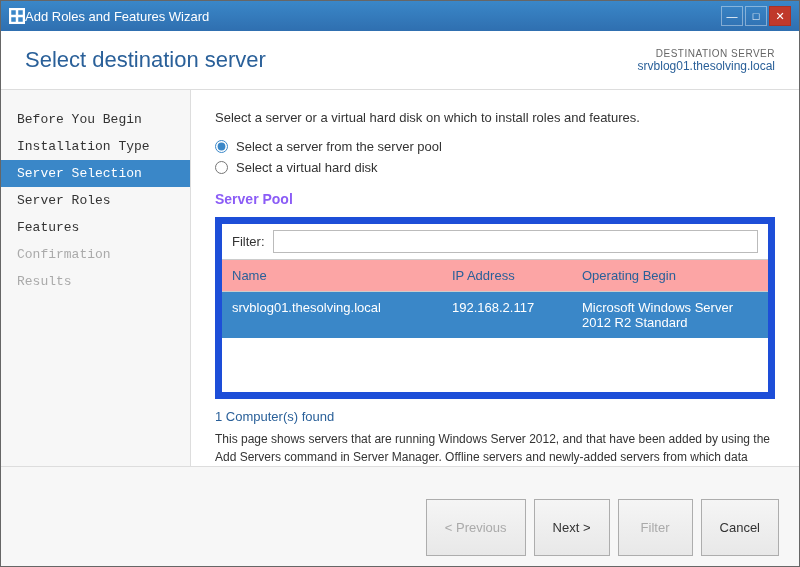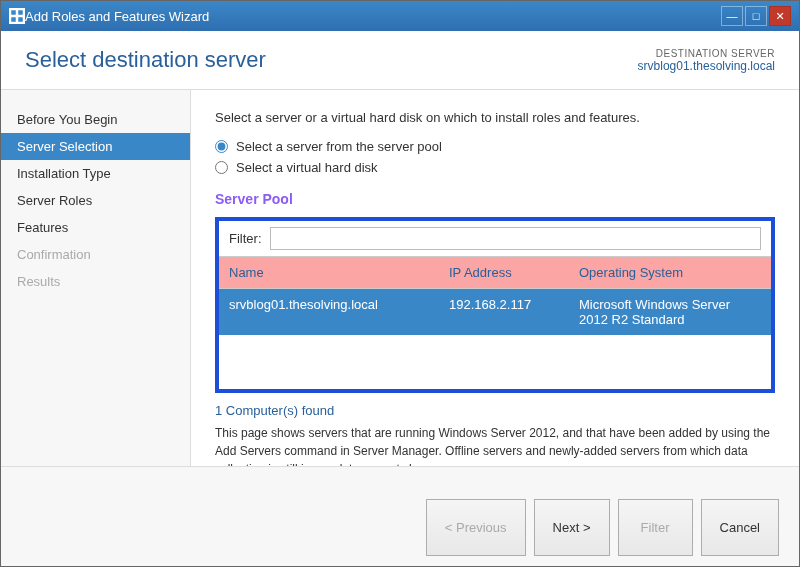--- a/index.html
+++ b/index.html
@@ -108,20 +108,21 @@
       background: #f7f7f7;
       border-right: 1px solid #ddd;
       padding: 16px 0;
       flex-shrink: 0;
     }
     .sidebar-item {
       padding: 6px 16px;
       font-size: 13px;
       cursor: pointer;
       color: #333;
+      font-family: Liberation Mono, monospace;
     }
     .sidebar-item.active {
       background: #3a87c8;
       color: #fff;
     }
     .sidebar-item.disabled {
       color: #aaa;
       cursor: default;
     }
     .main-content {
@@ -149,21 +150,21 @@
     .radio-option input[type="radio"] {
       accent-color: #3a87c8;
     }
     .section-title {
       font-size: 14px;
       font-weight: 600;
       margin-bottom: 10px;
       color: #8b5cf6;
     }
     .server-pool-box {
-      border: 4px solid #1d4ed8;
+      border: 7px solid #1d4ed8;
       background: #fff;
     }
     .filter-row {
       display: flex;
       align-items: center;
       padding: 6px 10px;
       border-bottom: 1px solid #ccc;
       gap: 8px;
     }
     .filter-label {
@@ -276,22 +277,22 @@
       <div class="destination-label">DESTINATION SERVER</div>
       <div class="destination-value">srvblog01.thesolving.local</div>
     </div>
   </div>
 
   <div class="content-area">
 
     <div class="sidebar">
 
     <div class="sidebar-item">Before You Begin</div>
+        <div class="sidebar-item">Installation Type</div>
         <div class="sidebar-item active">Server Selection</div>
-        <div class="sidebar-item">Installation Type</div>
         <div class="sidebar-item">Server Roles</div>
         <div class="sidebar-item">Features</div>
         <div class="sidebar-item disabled">Confirmation</div>
         <div class="sidebar-item disabled">Results</div>
       </div>
 
     <div class="main-content">
       <p class="instruction-text">Select a server or a virtual hard disk on which to install roles and features.</p>
 
       <div class="radio-group">
@@ -308,21 +309,21 @@
       <div class="section-title">Server Pool</div>
 
       <div class="server-pool-box">
         <div class="filter-row">
           <span class="filter-label">Filter:</span>
           <input class="filter-input" type="text" style="">
         </div>
         <div class="table-header">
           <div class="table-header-cell col-name">Name</div>
           <div class="table-header-cell col-ip">IP Address</div>
-          <div class="table-header-cell col-os">Operating System</div>
+          <div class="table-header-cell col-os">Operating Begin</div>
         </div>
         <div class="table-body">
 
         <div class="table-row selected">
     <div class="table-cell col-name">srvblog01.thesolving.local</div>
     <div class="table-cell col-ip">192.168.2.117</div>
     <div class="table-cell col-os">Microsoft Windows Server 2012 R2 Standard</div>
   </div>
           </div>
       </div>

